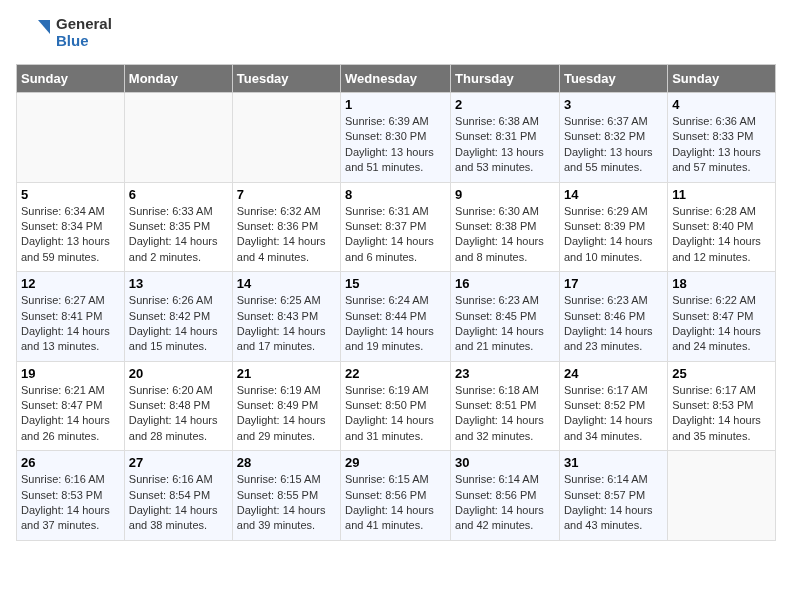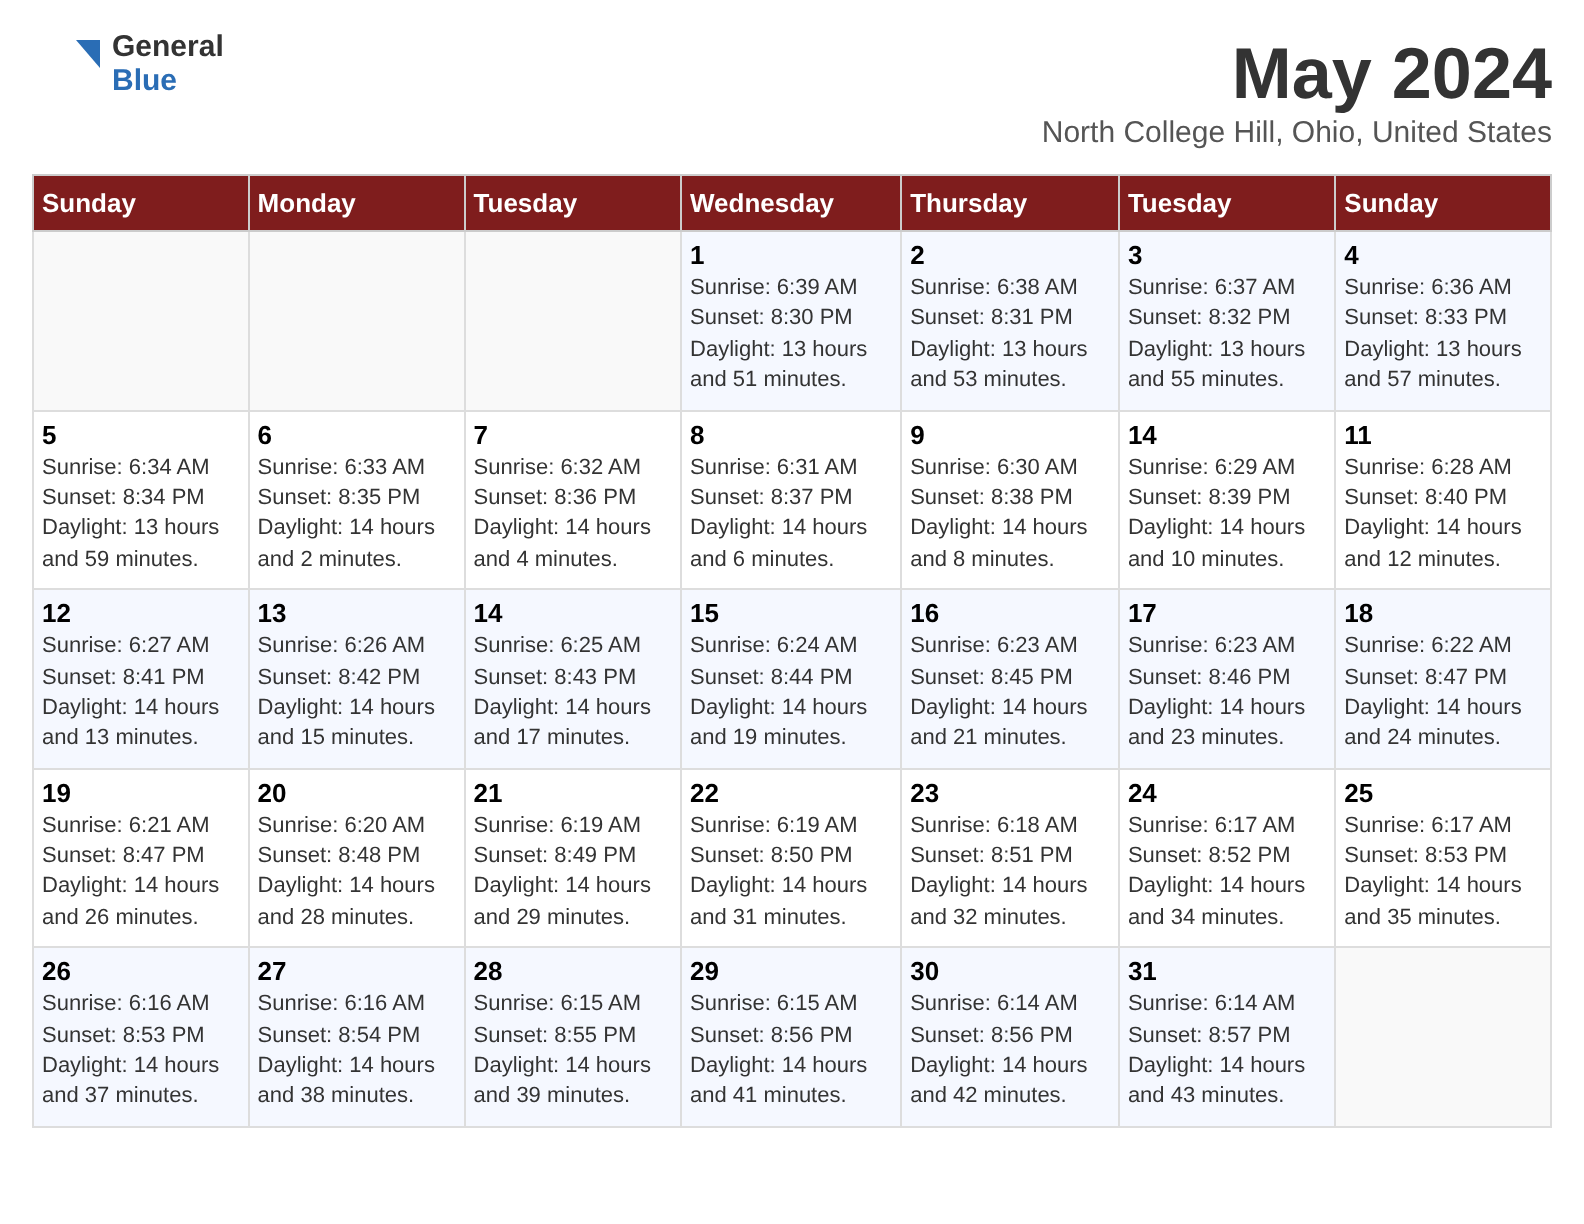--- a/index.html
+++ b/index.html
@@ -31,21 +31,21 @@
     .subtitle {
       font-size: 15px;
       color: #555;
     }
     table {
       width: 100%;
       border-collapse: collapse;
       font-size: 11px;
     }
     thead tr {
-      background-color: #7f1d1d;
+      background-color: #737373;
       color: #fff;
     }
     thead th {
       padding: 6px 4px;
       text-align: left;
       font-weight: bold;
       font-size: 13px;
       border: 1px solid #ccc;
     }
     tbody tr {
@@ -85,24 +85,20 @@
 <div class="header-area">
   <div class="logo">
     <svg width="36" height="36" viewBox="0 0 36 36">
       <rect width="36" height="36" fill="white"></rect>
       <polygon points="22,4 34,4 34,18" fill="#2a6db5"></polygon>
     </svg>
     <div style="line-height:1.1">
       <div style="font-size:15px;font-weight:bold;color:#333;">General</div>
       <div style="font-size:15px;font-weight:bold;color:#2a6db5;">Blue</div>
     </div>
-  </div>
-  <div class="title-area">
-    <div class="main-title">May 2024</div>
-    <div class="subtitle">North College Hill, Ohio, United States</div>
   </div>
 </div>
 
 <table>
   <thead>
     <tr>
       <th>Sunday</th>
       <th>Monday</th>
       <th>Tuesday</th>
       <th>Wednesday</th>

